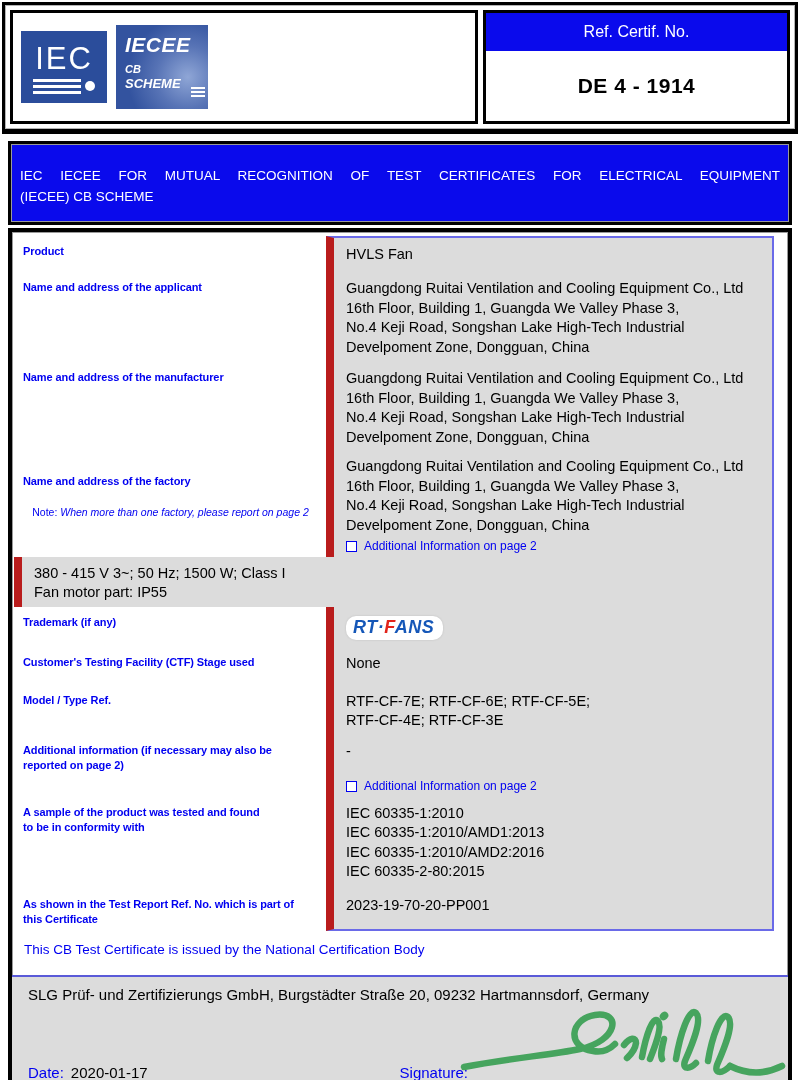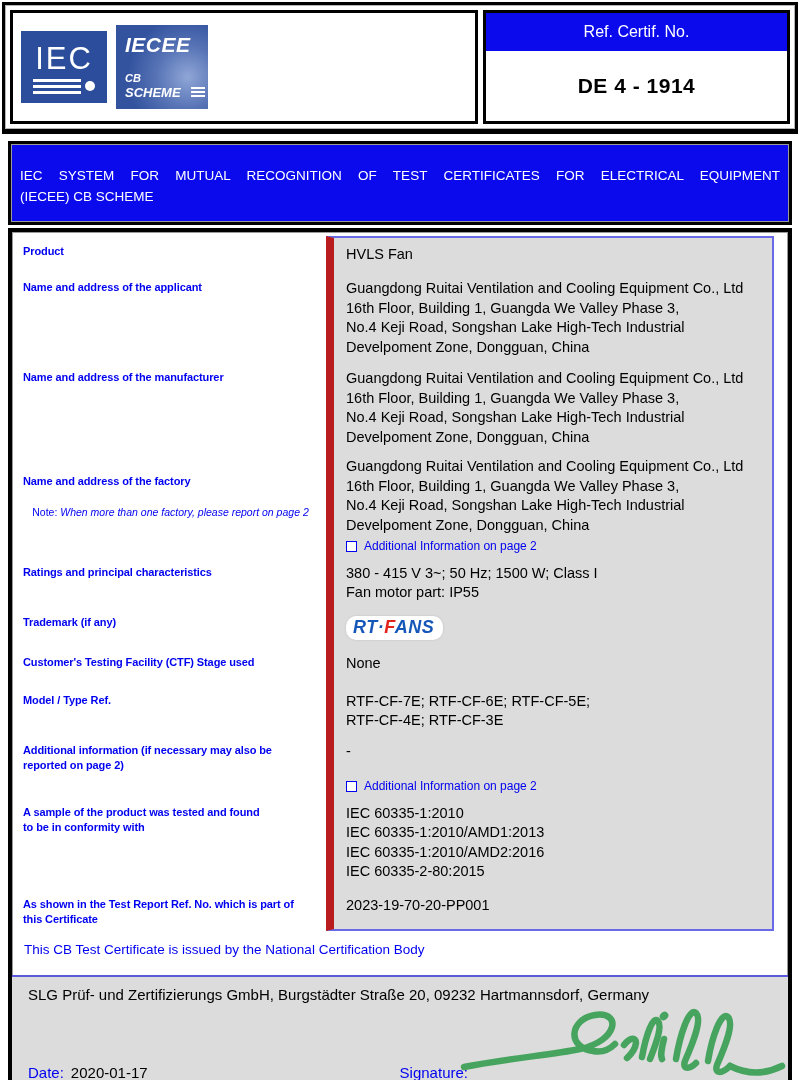--- a/index.html
+++ b/index.html
@@ -30,21 +30,21 @@
   .iec-lines { margin-top:5px; display:flex; align-items:center; gap:4px; }
   .iec-bars { display:flex; flex-direction:column; gap:3px; }
   .iec-bars span { display:block; width:48px; height:3px; background:#fff; }
   .iec-dot { width:10px; height:10px; border-radius:50%; background:#fff; }
   .iecee-sq {
     width:92px; height:84px; color:#fff; padding:9px 0 0 9px;
     background: radial-gradient(circle at 78% 62%, #8fa6d6 0%, #5874b6 35%, #33539f 68%);
     position:relative; overflow:hidden;
   }
   .iecee-t1 { font-style:italic; font-weight:700; font-size:21px; line-height:1; letter-spacing:.5px; text-shadow:1px 1px 1px #1d3succ; }
-  .iecee-t2 { font-style:italic; font-weight:700; font-size:11px; margin-top:18px; line-height:1; }
+  .iecee-t2 { font-style:italic; font-weight:700; font-size:11px; margin-top:9px; line-height:1; }
   .iecee-t3 { font-style:italic; font-weight:700; font-size:13px; margin-top:2px; line-height:1; }
   .iecee-bars { position:absolute; right:3px; bottom:12px; display:flex; flex-direction:column; gap:2px; }
   .iecee-bars span { display:block; width:14px; height:2px; background:#fff; }
   .ref-box { flex:1; border:3px solid #000; background:#fff; display:flex; flex-direction:column; }
   .ref-band {
     background:#0a0aec; color:#fff; height:38px;
     display:flex; align-items:center; justify-content:center; font-size:16px;
   }
   .ref-num {
     flex:1; display:flex; align-items:center; justify-content:center;
@@ -142,21 +142,21 @@
           </div>
       </div>
     </div>
     <div class="ref-box">
       <div class="ref-band">Ref. Certif. No.</div>
       <div class="ref-num">DE 4 - 1914</div>
     </div>
   </div>
 
   <div class="banner">
-    <div class="banner-l1">IEC SYSTEM FOR MUTUAL RECOGNITION OF TEST CERTIFICATES FOR ELECTRICAL EQUIPMENT</div>
+    <div class="banner-l1">IEC IECEE FOR MUTUAL RECOGNITION OF TEST CERTIFICATES FOR ELECTRICAL EQUIPMENT</div>
     <div>(IECEE) CB SCHEME</div>
   </div>
 
   <div class="body-frame">
 
     <div class="cert-table">
 
       <div class="crow" style="min-height:36px">
         <div class="lbl">Product</div>
         <div class="val">HVLS Fan</div>
@@ -189,21 +189,20 @@
 No.4 Keji Road, Songshan Lake High-Tech Industrial
 Develpoment Zone, Dongguan, China</div>
           <div class="addinfo">
             <span class="cbx"></span>
             <span>Additional Information on page 2</span>
           </div>
         </div>
       </div>
 
       <div class="crow" style="min-height:50px">
-        <div class="lbl">Ratings and principal characteristics</div>
         <div class="val ml">380 - 415 V 3~; 50 Hz; 1500 W; Class I
 Fan motor part: IP55</div>
       </div>
 
       <div class="crow" style="min-height:40px">
         <div class="lbl">Trademark (if any)</div>
         <div class="val">
           <span class="tm-box"><span class="tm-blue">RT·</span><span class="tm-red">F</span><span class="tm-blue">ANS</span></span>
         </div>
       </div>

